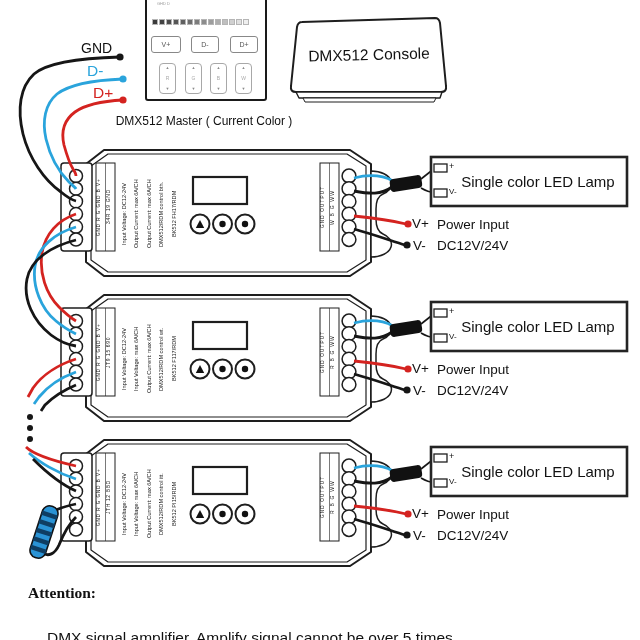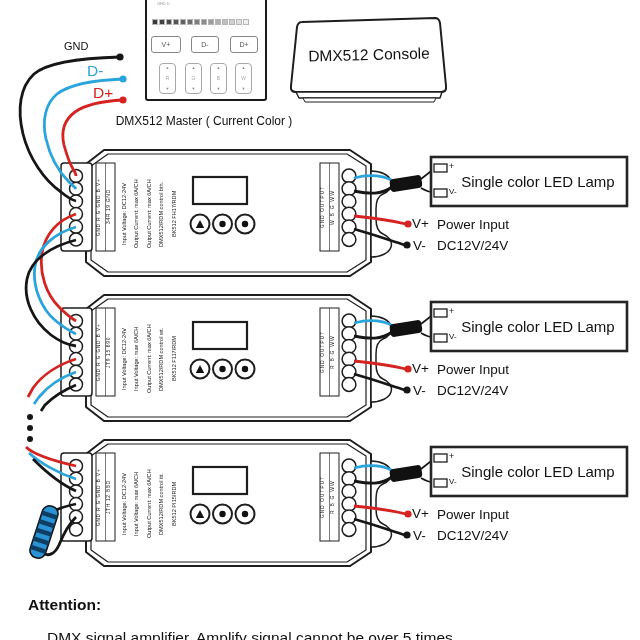--- a/index.html
+++ b/index.html
@@ -199,21 +199,21 @@
     <span class="sl-a">▲</span>
     <span class="sl-l">W</span>
     <span class="sl-a">▼</span>
   </div>
 </div>
 
 <div class="txt" style="left:104px;top:114px;width:200px;text-align:center;font-size:12px;">DMX512 Master ( Current Color )</div>
 
 <div class="txt" style="left:293px;top:46px;width:152px;text-align:center;font-size:15.5px;transform:rotate(-1.5deg);">DMX512 Console</div>
 
-<div class="txt" style="left:64px;top:40px;font-size:11px;">GND</div>
+<div class="txt" style="left:81px;top:40px;font-size:14px;">GND</div>
 <div class="txt" style="left:87px;top:62px;font-size:15.5px;color:#2aa4dc;">D-</div>
 <div class="txt" style="left:93px;top:84px;font-size:15.5px;color:#d42320;">D+</div>
 
 <div class="vtext strip-cells" style="left:96px;top:164px;width:9px;height:86px;">GND R G GND B V+</div>
 <div class="vtext strip-code" style="left:105px;top:164px;width:9px;height:86px;">34R 19 GND</div>
 <div class="vtext specs" style="left:118px;top:158px;width:64px;height:112px;">Input Voltage: DC12-24V
 Output Current: max 6A/CH
 Output Current: max 6A/CH
 DMX512/RDM control bth.
 BK512 FH17/RDM</div>
@@ -257,16 +257,16 @@
 <div class="txt pw" style="left:437px;top:383px;">DC12V/24V</div>
 
 <div class="txt" style="left:449px;top:451px;font-size:9px;">+</div>
 <div class="txt" style="left:449px;top:477px;font-size:8px;">V-</div>
 <div class="txt lamp-label" style="left:455px;top:463px;width:166px;">Single color LED Lamp</div>
 <div class="txt pw" style="left:412px;top:506px;">V+</div>
 <div class="txt pw" style="left:437px;top:507px;">Power Input</div>
 <div class="txt pw" style="left:413px;top:528px;">V-</div>
 <div class="txt pw" style="left:437px;top:528px;">DC12V/24V</div>
 
-<div class="txt att" style="left:28px;top:596px;font-weight:bold;">Attention:</div>
+<div class="txt att" style="left:28px;top:584px;font-weight:bold;font-family:Liberation Serif, serif;">Attention:</div>
 <div class="txt att" style="left:47px;top:629px;">DMX signal amplifier. Amplify signal cannot be over 5 times.</div>
 
 </div>
 
 </body></html>

